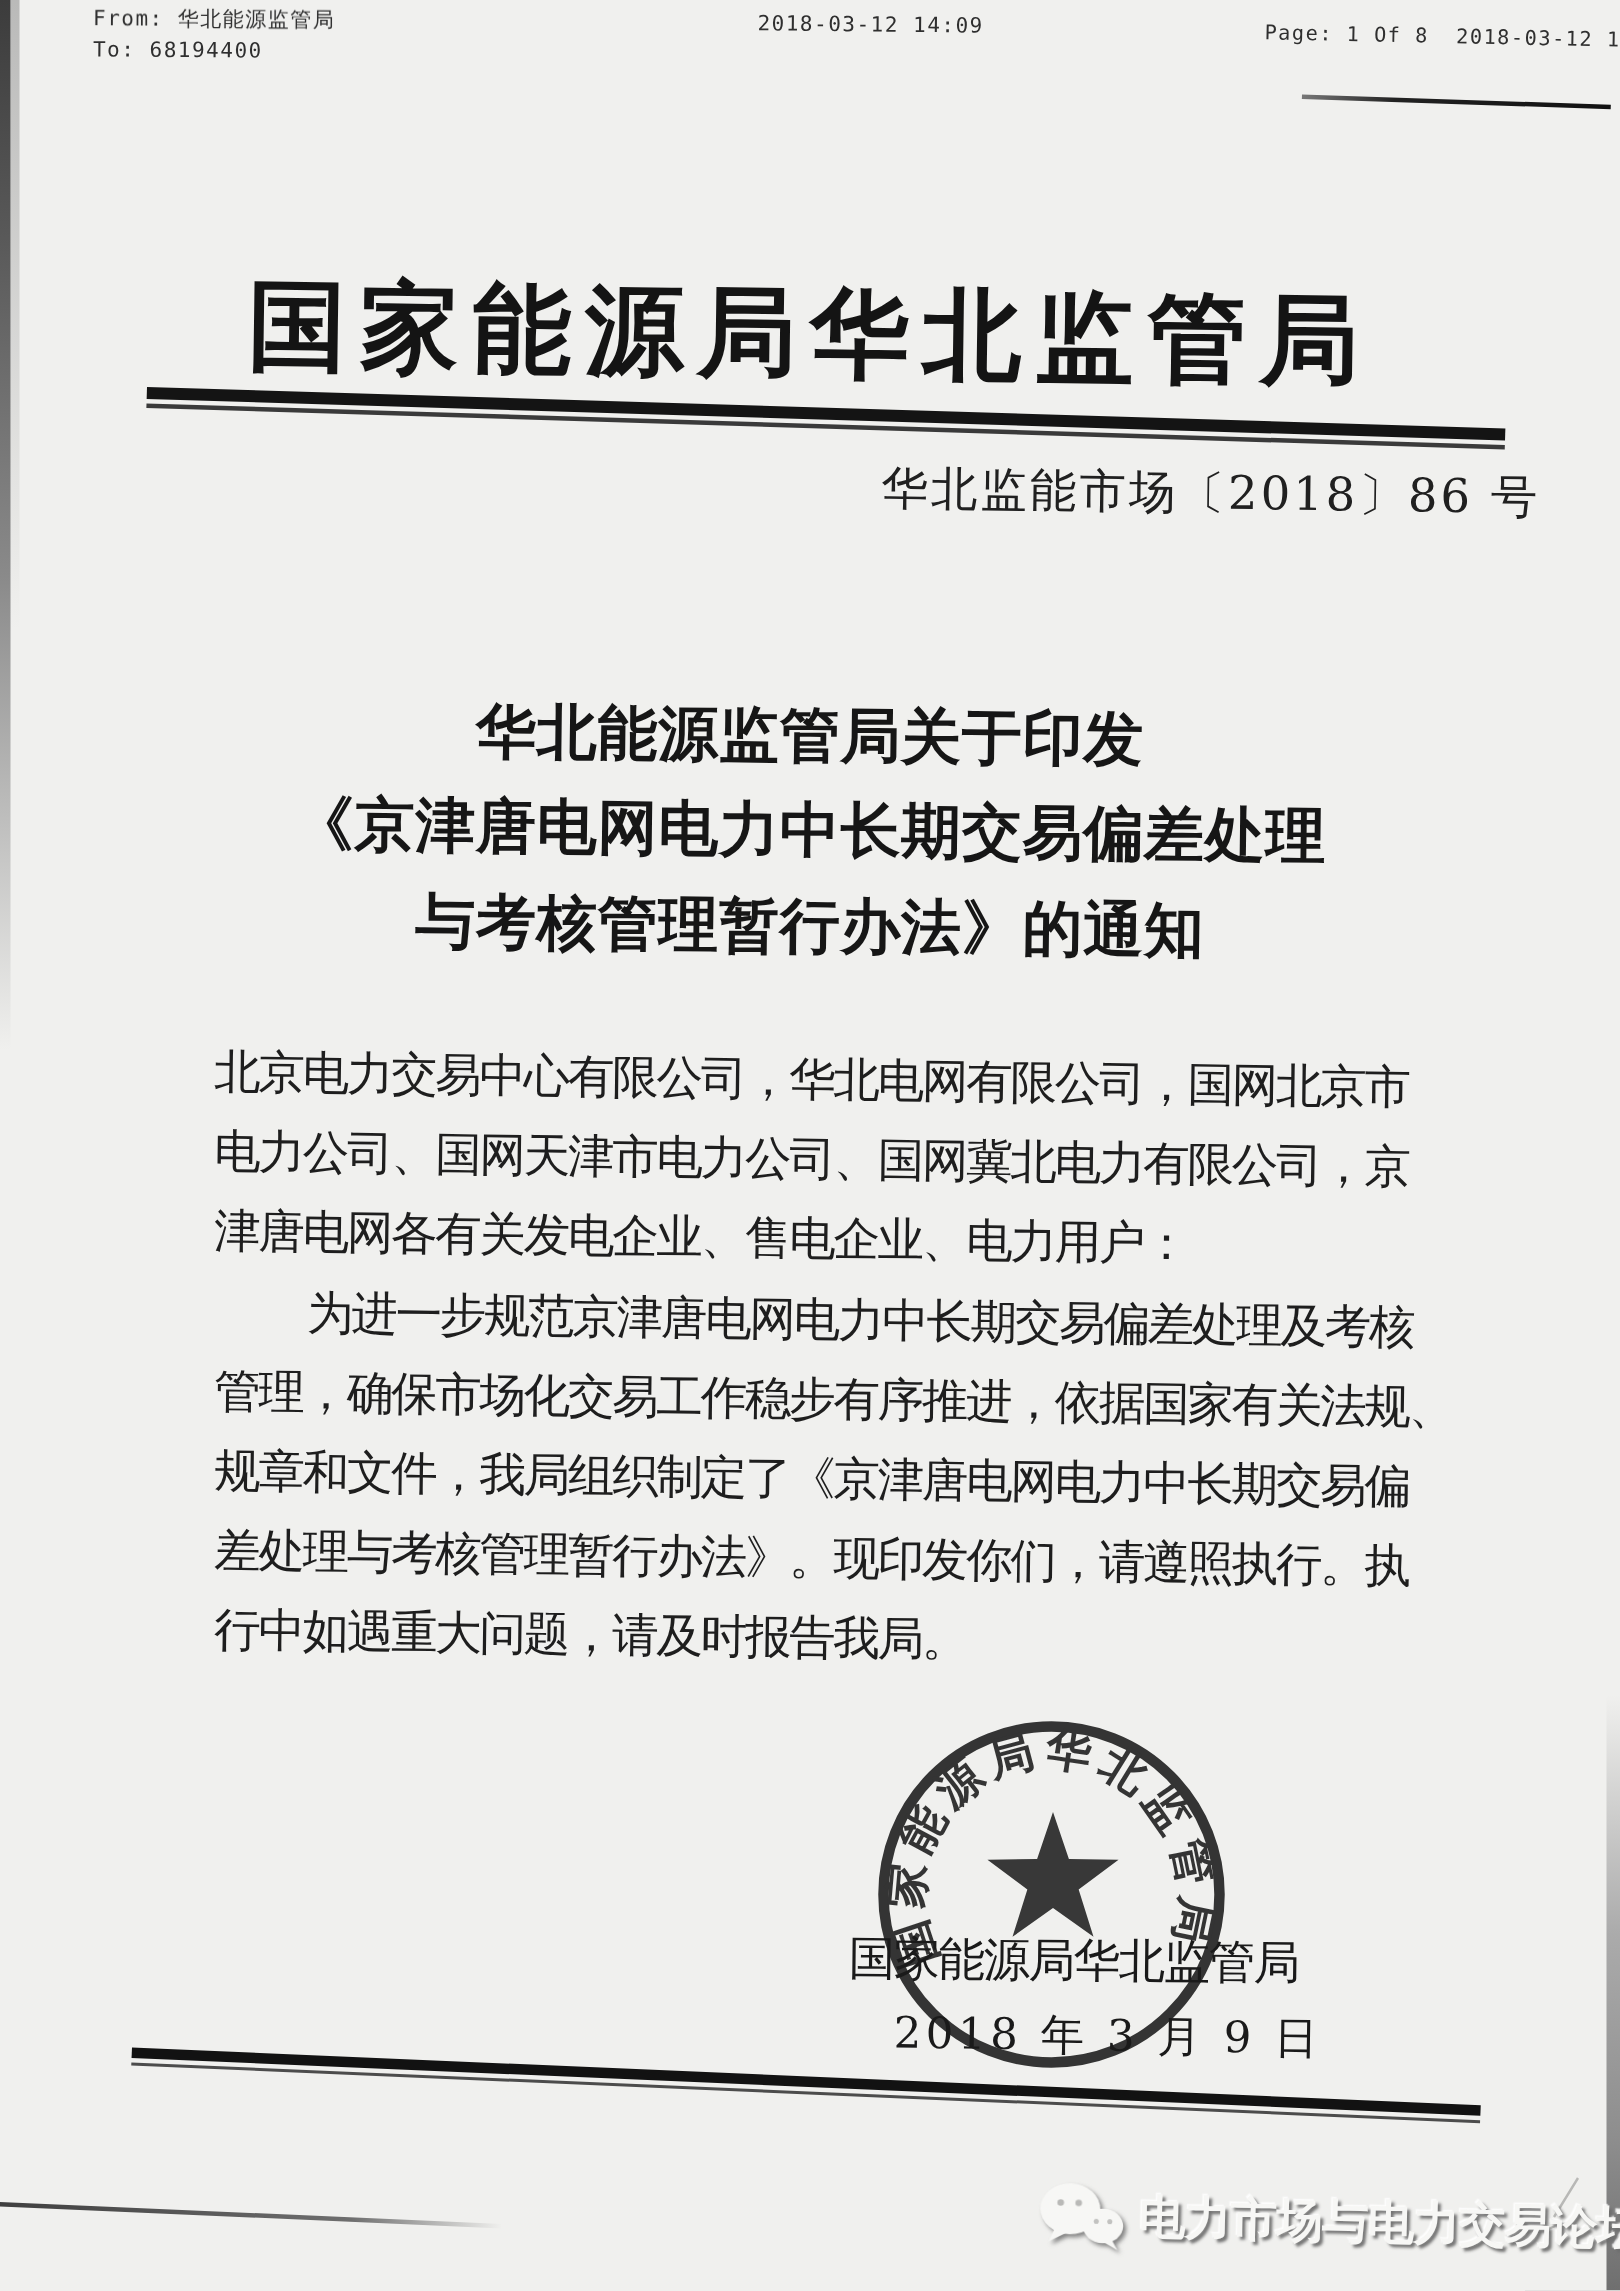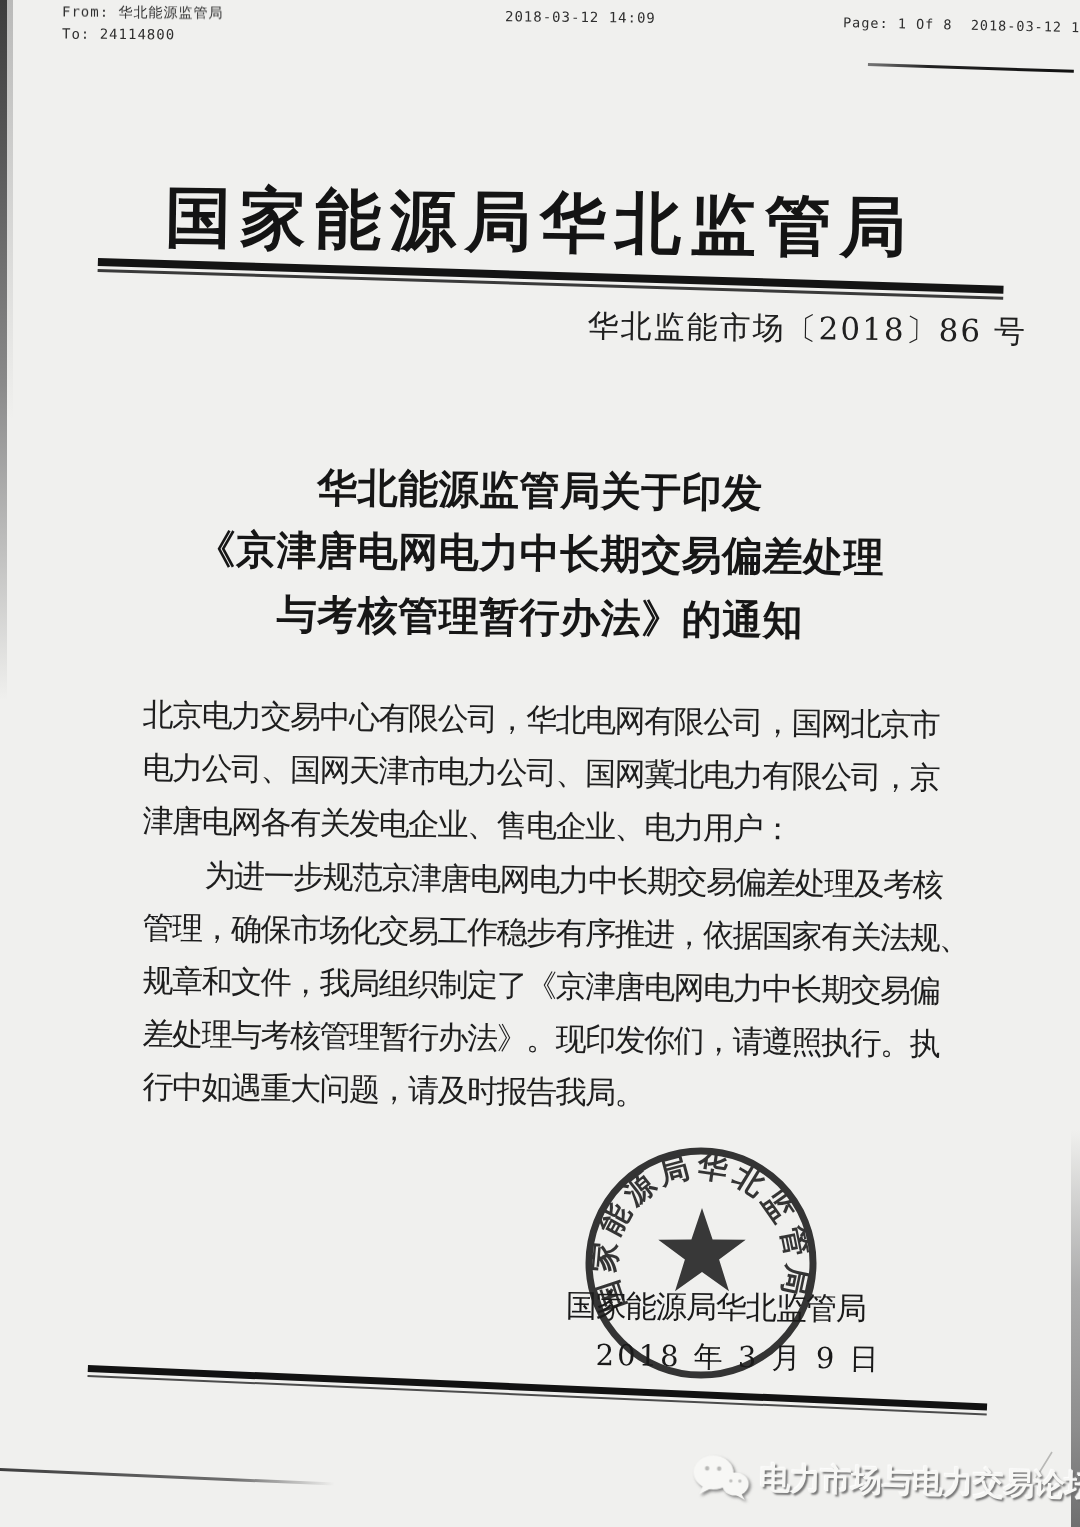--- a/index.html
+++ b/index.html
@@ -119,21 +119,21 @@
 </head>
 <body>
 
 <div id="page">
 
   <div class="edge-left"></div>
   <div class="edge-left2"></div>
   <div class="edge-right"></div>
 
   <div class="fax fax-from">From: 华北能源监管局</div>
-  <div class="fax fax-to">To: 24114800</div>
+  <div class="fax fax-to">To: 68194400</div>
   <div class="fax fax-date">2018-03-12 14:09</div>
   <div class="fax fax-page">Page: 1 Of 8  2018-03-12 14:09</div>
   <div class="rule-topright"></div>
 
   <div class="agency-title">国家能源局华北监管局</div>
   <div class="rule-head">
     <div class="bar-thick"></div>
     <div class="bar-gap"></div>
     <div class="bar-thin"></div>
   </div>

